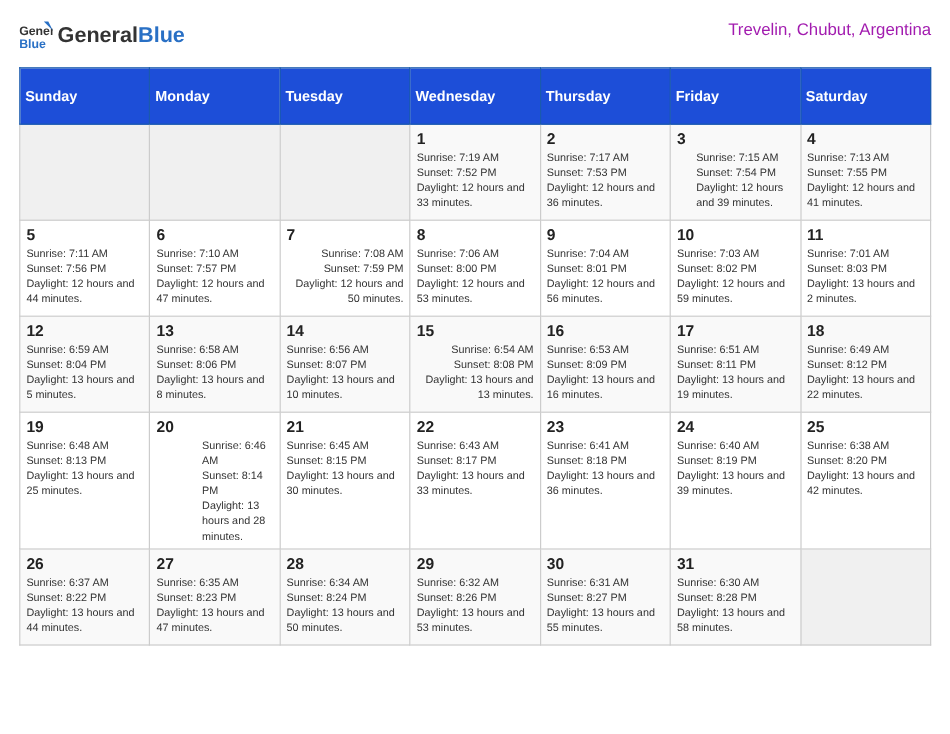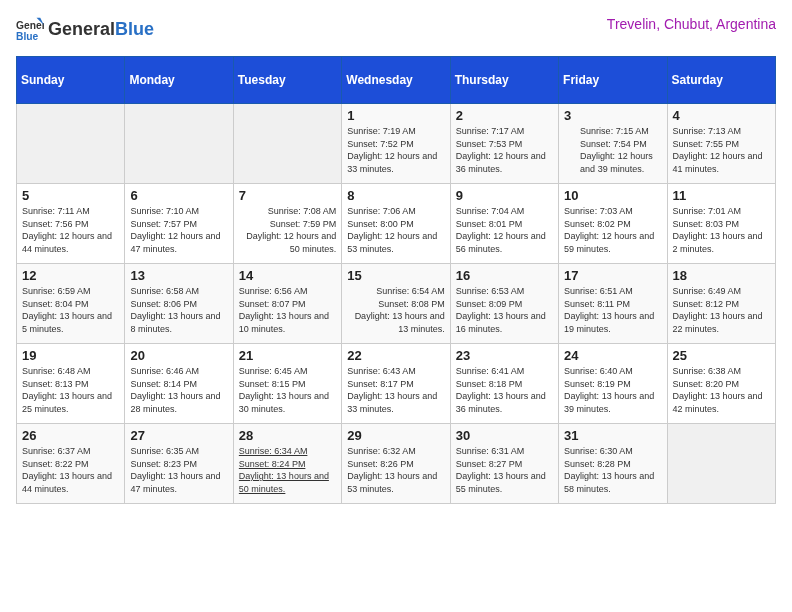--- a/index.html
+++ b/index.html
@@ -239,21 +239,21 @@
       </tr>
       <tr>
         <td>
           <span class="day-number">19</span>
           <div class="cell-info" style="white-space: pre-line;">Sunrise: 6:48 AM
 Sunset: 8:13 PM
 Daylight: 13 hours and 25 minutes.</div>
         </td>
         <td>
           <span class="day-number">20</span>
-          <div class="cell-info" style="white-space: pre-line;">Sunrise: 6:46 AM
+          <div class="cell-info" style="white-space: pre-line; margin-left: 38px;">Sunrise: 6:46 AM
 Sunset: 8:14 PM
 Daylight: 13 hours and 28 minutes.</div>
         </td>
         <td>
           <span class="day-number">21</span>
           <div class="cell-info" style="white-space: pre-line;">Sunrise: 6:45 AM
 Sunset: 8:15 PM
 Daylight: 13 hours and 30 minutes.</div>
         </td>
         <td>
@@ -289,21 +289,21 @@
 Daylight: 13 hours and 44 minutes.</div>
         </td>
         <td>
           <span class="day-number">27</span>
           <div class="cell-info" style="white-space: pre-line;">Sunrise: 6:35 AM
 Sunset: 8:23 PM
 Daylight: 13 hours and 47 minutes.</div>
         </td>
         <td>
           <span class="day-number">28</span>
-          <div class="cell-info" style="white-space: pre-line; text-decoration: underline;">Sunrise: 6:34 AM
+          <div class="cell-info" style="white-space: pre-line;">Sunrise: 6:34 AM
 Sunset: 8:24 PM
 Daylight: 13 hours and 50 minutes.</div>
         </td>
         <td>
           <span class="day-number">29</span>
           <div class="cell-info" style="white-space: pre-line;">Sunrise: 6:32 AM
 Sunset: 8:26 PM
 Daylight: 13 hours and 53 minutes.</div>
         </td>
         <td>

